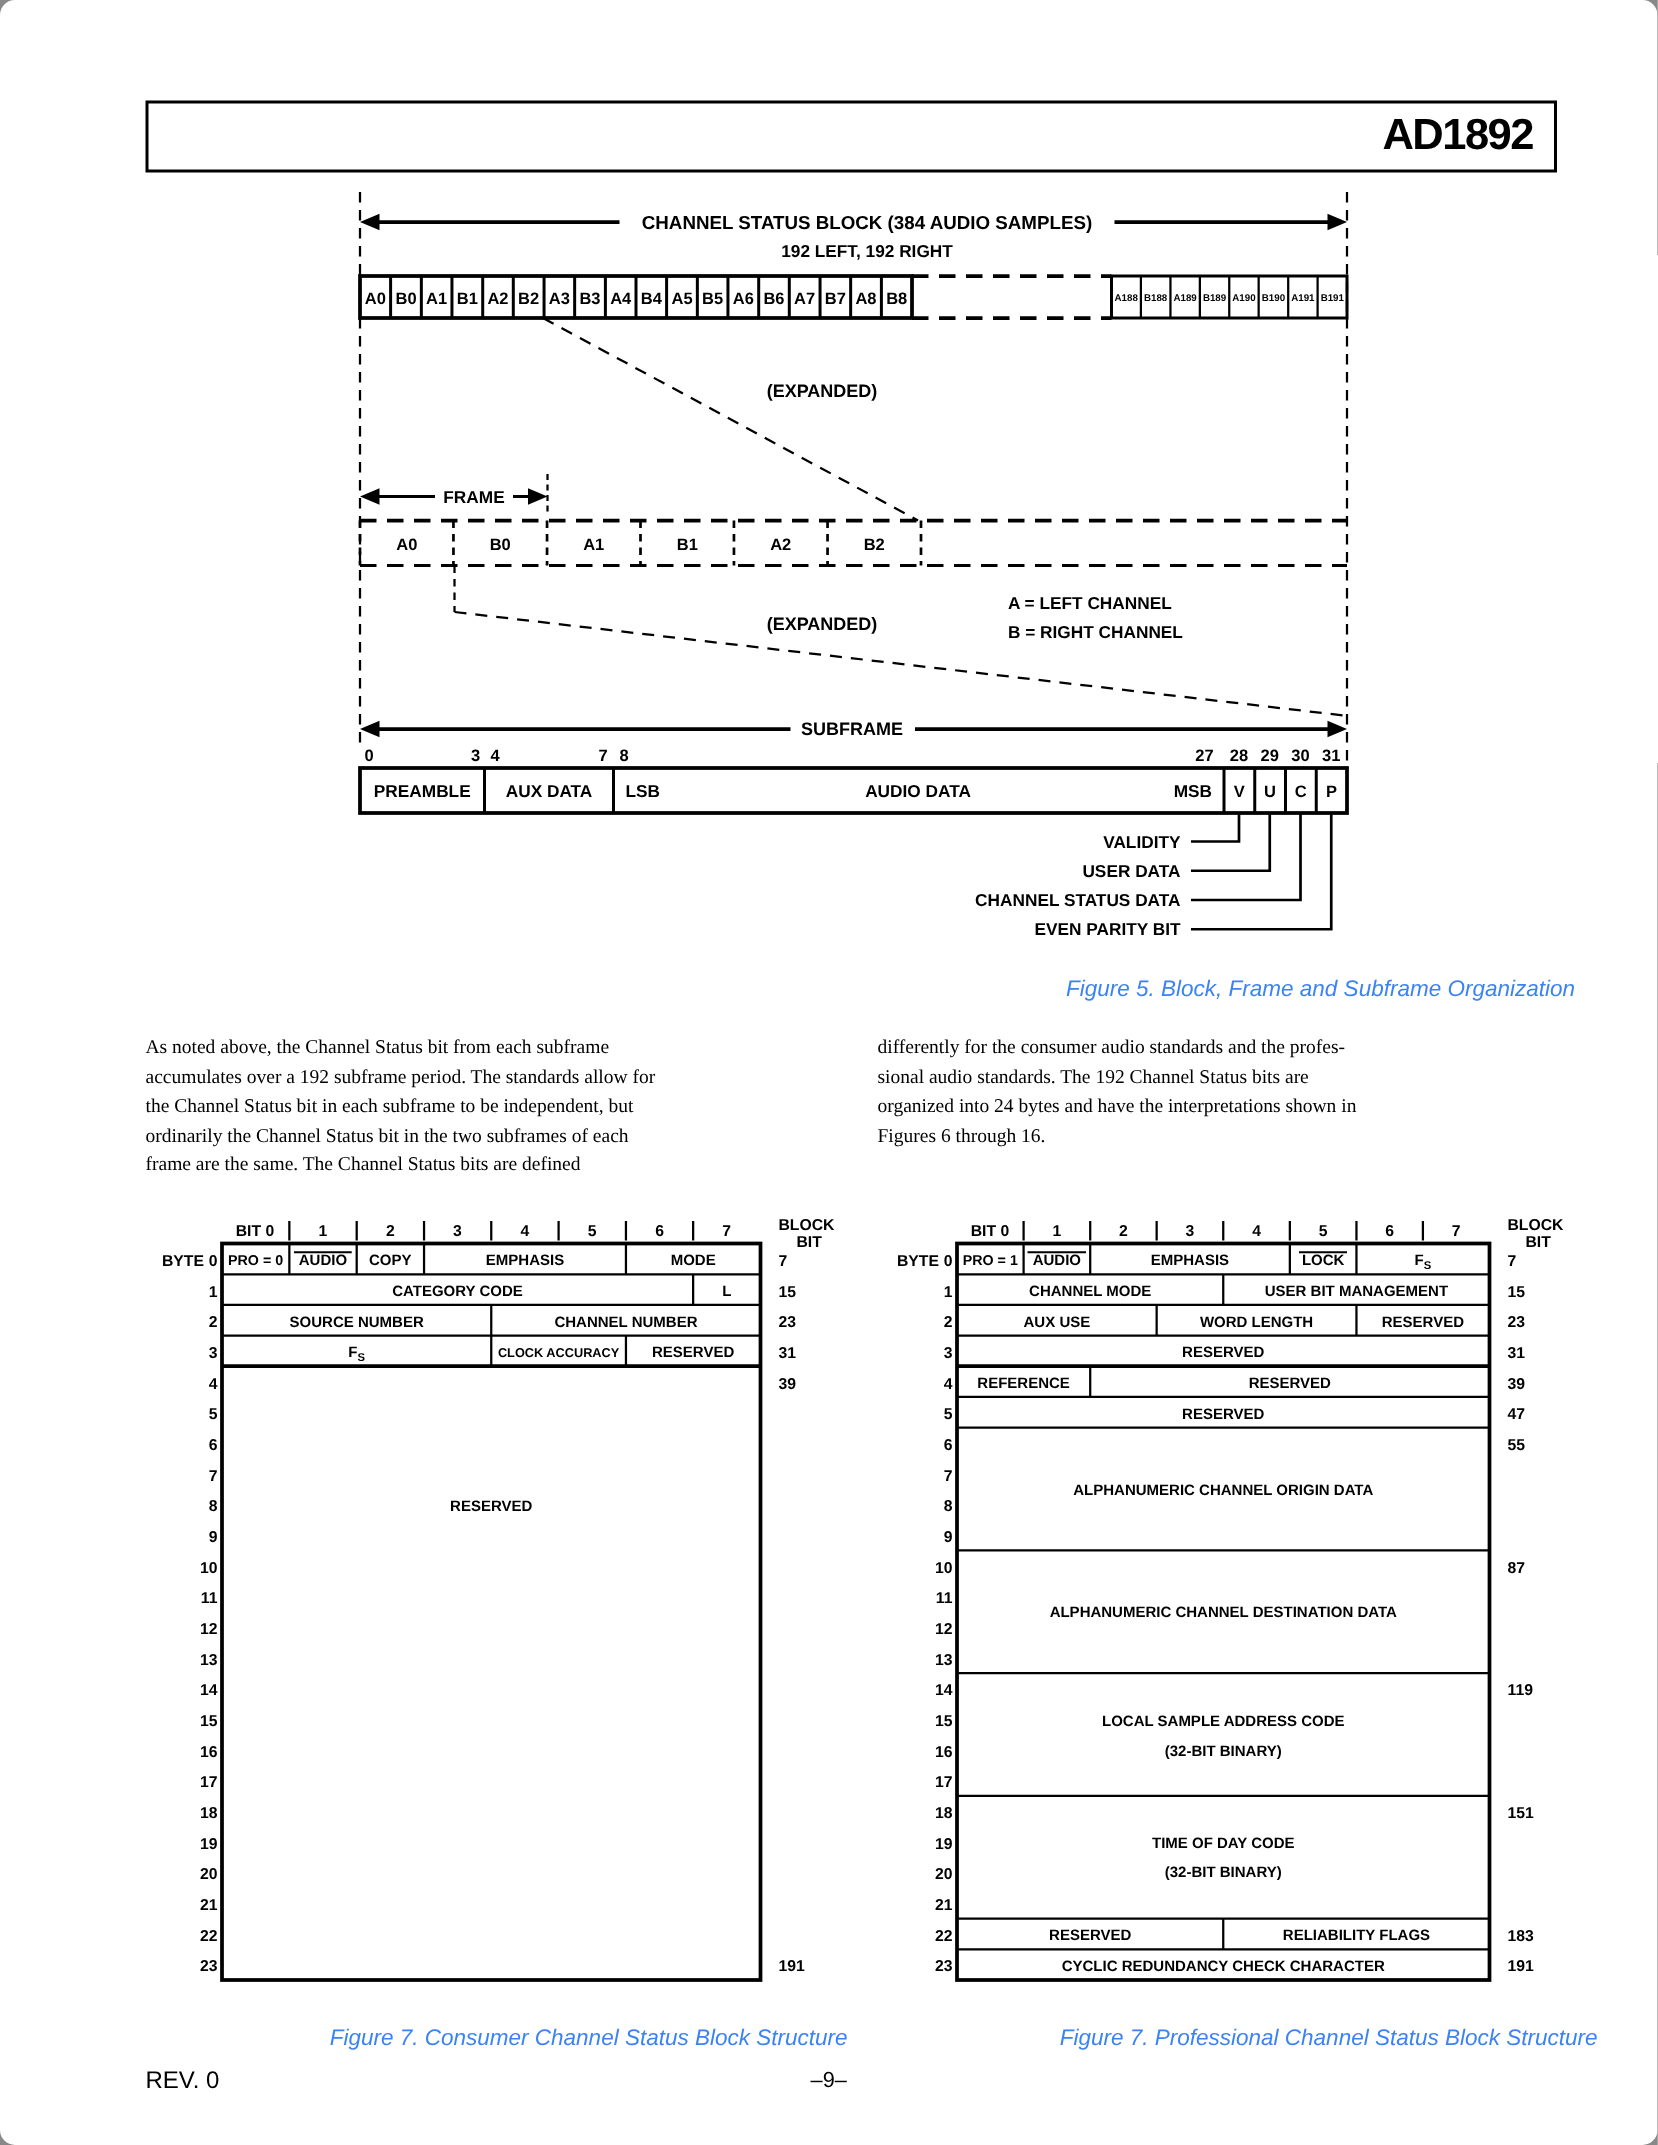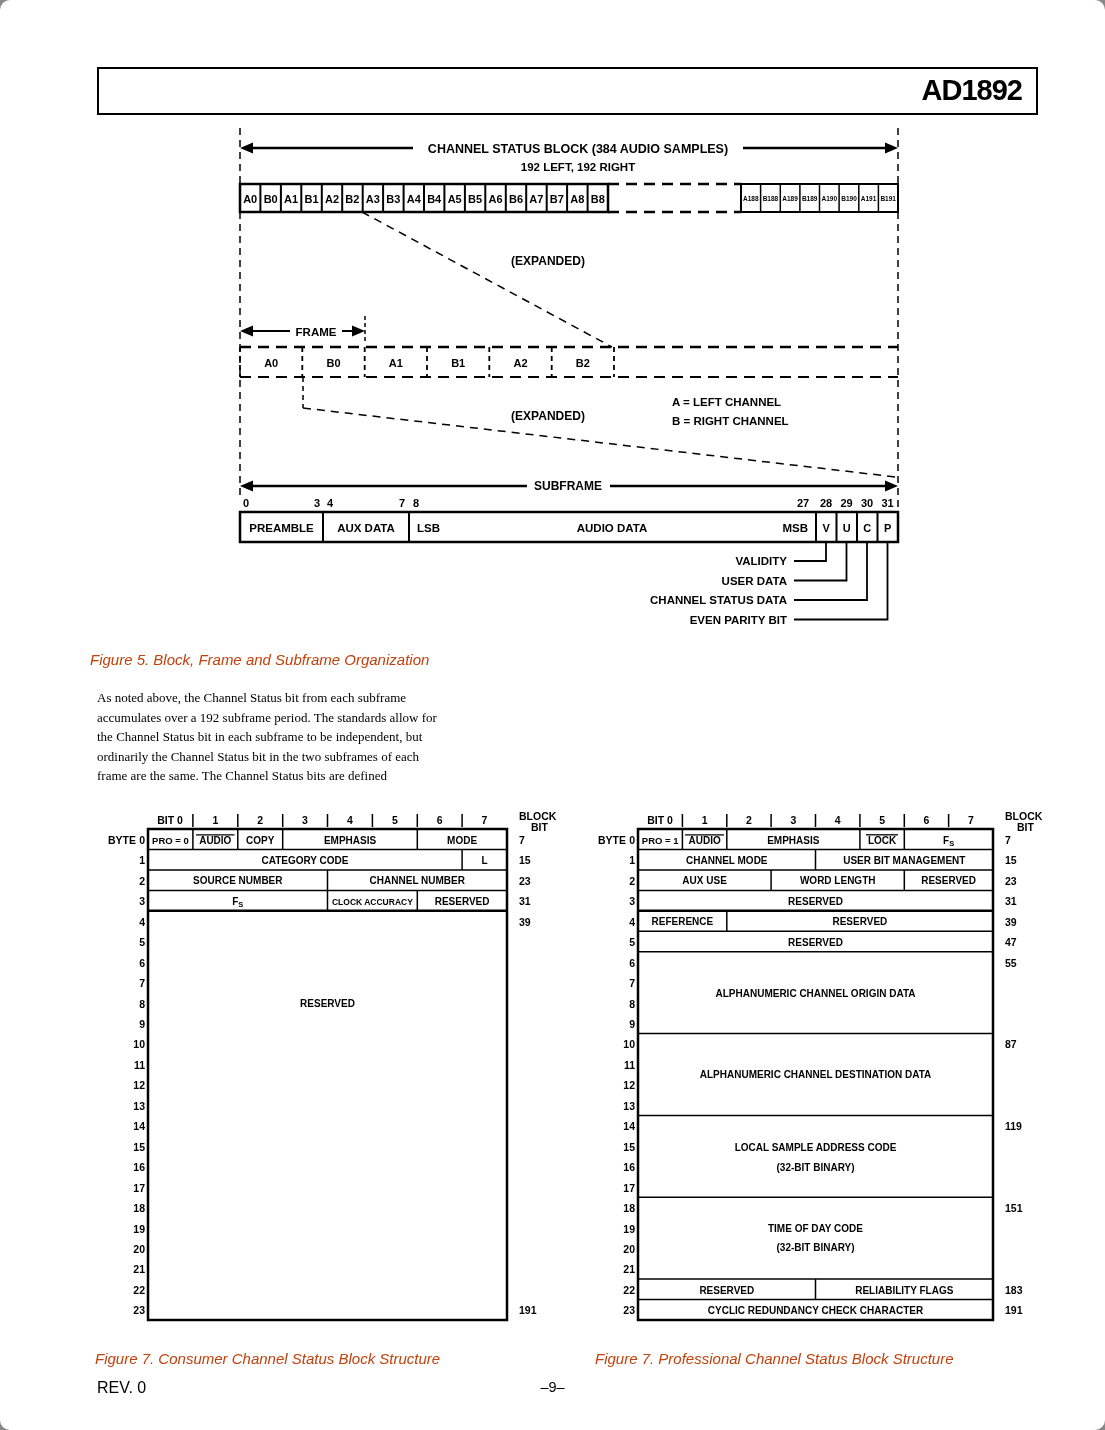--- a/index.html
+++ b/index.html
@@ -17,22 +17,22 @@
   .f105{font-size:10.5px}.f11{font-size:11px}.f115{font-size:11.5px}
   .f12{font-size:12px}.f125{font-size:12.5px}
   svg line,svg rect,svg polyline{stroke:#000}
   svg polygon{fill:#000}
   .nf{fill:none}
   .sw13{stroke-width:1.3}.sw15{stroke-width:1.5}.sw18{stroke-width:1.8}
   .sw2{stroke-width:2}.sw25{stroke-width:2.5}
   .dA{stroke-dasharray:7 5}.dB{stroke-dasharray:11 7}.dC{stroke-dasharray:8 6}
   .dD{stroke-dasharray:5 4}.dE{stroke-dasharray:4 3}
   
-  .caption{position:absolute;text-align:left;font-style:italic;font-size:15px;
-           font-family:"Liberation Sans",sans-serif;color:#c2410c;}
+  .caption{position:absolute;text-align:right;font-style:italic;font-size:15px;
+           font-family:"Liberation Sans",sans-serif;color:#3b82f6;}
   .bodytext{position:absolute;width:452px;font-family:"Liberation Serif",serif;
             font-size:13px;line-height:19.6px;white-space:pre-line;color:#000;}
   #cap5{left:90px;top:651px;width:960px;}
   #cap6{left:95px;top:1350px;width:470px;}
   #cap7{left:595px;top:1350px;width:470px;}
   #col1{left:97px;top:688px;}
   #col2{left:585px;top:688px;}
   #rev{position:absolute;left:97px;top:1379px;font-size:16px;}
   #pgnum{position:absolute;left:0;top:1379px;width:1105px;text-align:center;font-size:14.5px;}
   .figsvg{position:absolute;}
@@ -201,20 +201,24 @@
     </g>
   </svg>
 
   <div class="caption" id="cap5">Figure 5.  Block, Frame and Subframe Organization</div>
 
   <div class="bodytext" id="col1">As noted above, the Channel Status bit from each subframe
 accumulates over a 192 subframe period. The standards allow for
 the Channel Status bit in each subframe to be independent, but
 ordinarily the Channel Status bit in the two subframes of each
 frame are the same.  The Channel Status bits are defined</div>
+  <div class="bodytext" id="col2">differently for the consumer audio standards and the profes-
+sional audio standards.  The 192 Channel Status bits are
+organized into 24 bytes and have the interpretations shown in
+Figures 6 through 16.</div>
 
   <svg id="fig6" class="figsvg" width="470" height="530" viewBox="0 0 470 530">
     <g>
       <line x1="97.9" y1="14" x2="97.9" y2="27" class="sw15"></line>
         <line x1="142.8" y1="14" x2="142.8" y2="27" class="sw15"></line>
       <line x1="187.7" y1="14" x2="187.7" y2="27" class="sw15"></line>
         <line x1="232.5" y1="14" x2="232.5" y2="27" class="sw15"></line>
       <line x1="277.4" y1="14" x2="277.4" y2="27" class="sw15"></line>
         <line x1="322.3" y1="14" x2="322.3" y2="27" class="sw15"></line>
       <line x1="367.1" y1="14" x2="367.1" y2="27" class="sw15"></line>

